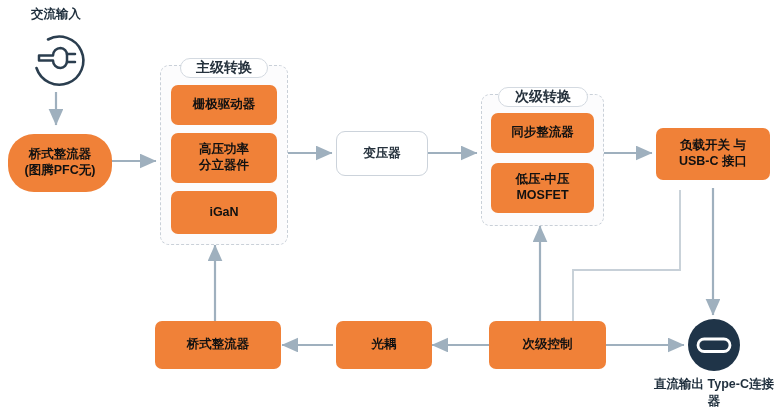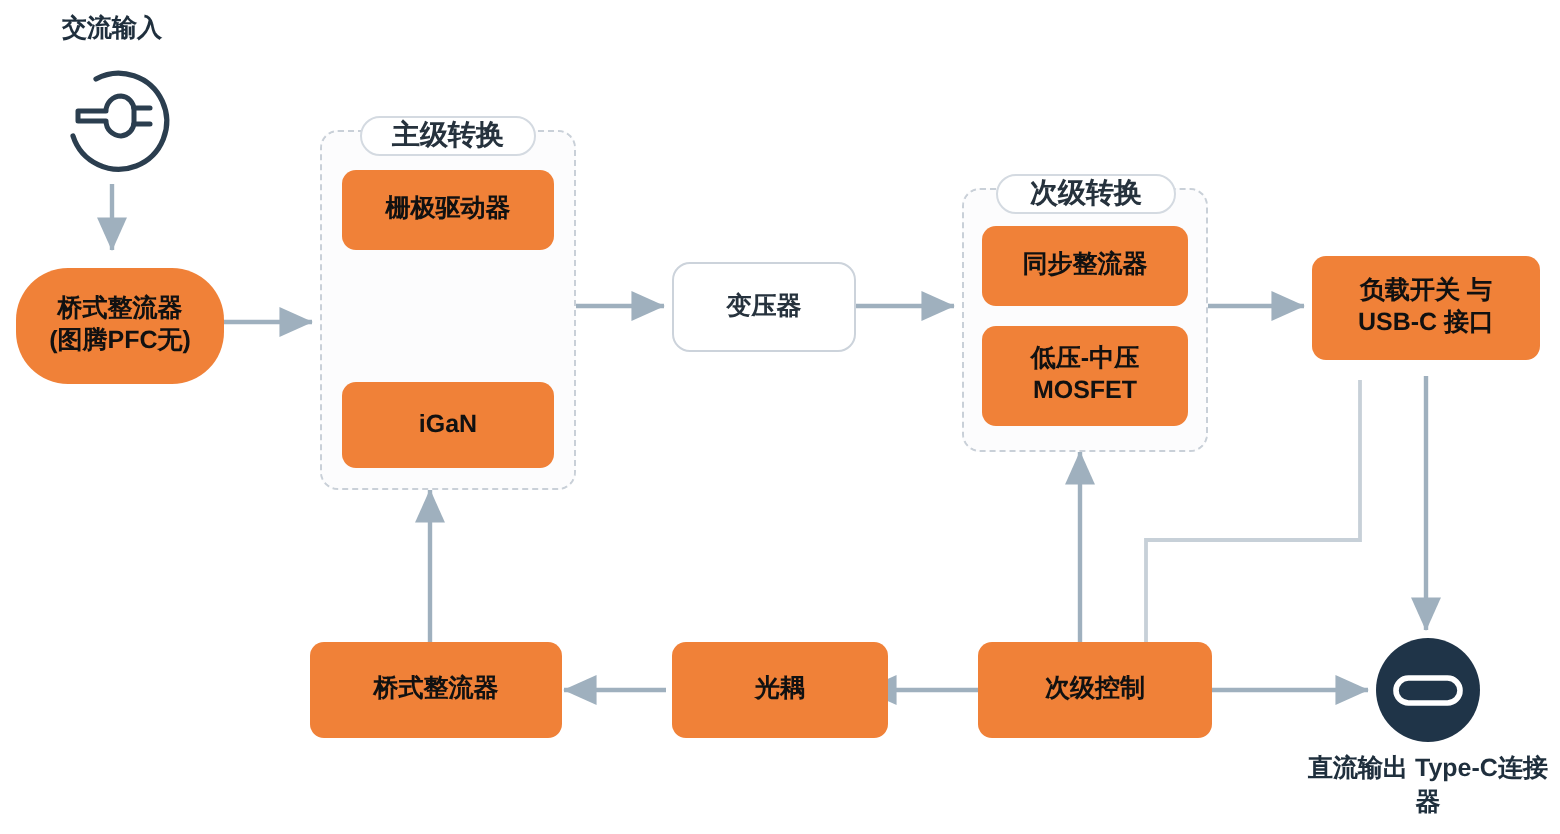--- a/index.html
+++ b/index.html
@@ -146,20 +146,26 @@
 
   <div class="group" style="left:160px; top:65px; width:128px; height:180px;"></div>
   <div class="group-label" style="left:180px; top:58px; width:88px; height:20px;">主级转换</div>
 
   <div class="node orange" style="left:171px; top:85px; width:106px; height:40px;">
     <div>
         <span>栅极驱动器</span>
       </div>
   </div>
 
+  <div class="node orange" style="left:171px; top:133px; width:106px; height:50px;">
+    <div>
+      <span>高压功率</span>
+      <span>分立器件</span>
+    </div>
+  </div>
 
   <div class="node orange" style="left:171px; top:191px; width:106px; height:43px;">
     <div>
         <span>iGaN</span>
       </div>
   </div>
 
   <div class="node whitebox" style="left:336px; top:131px; width:92px; height:45px;justify-content:center;">
     <div>
         <span>变压器</span>
@@ -188,21 +194,21 @@
       <span>MOSFET</span>
     </div>
   </div>
 
   <div class="node orange" style="left:155px; top:321px; width:126px; height:48px;">
     <div>
         <span>桥式整流器</span>
       </div>
   </div>
 
-  <div class="node orange" style="left:336px; top:321px; width:108px; height:48px;">
+  <div class="node orange" style="left:336px; top:321px; width:96px; height:48px;">
     <div>
         <span>光耦</span>
       </div>
   </div>
 
   <div class="node orange" style="left:489px; top:321px; width:117px; height:48px;text-align:center;">
     <div>
         <span>次级控制</span>
       </div>
   </div>

